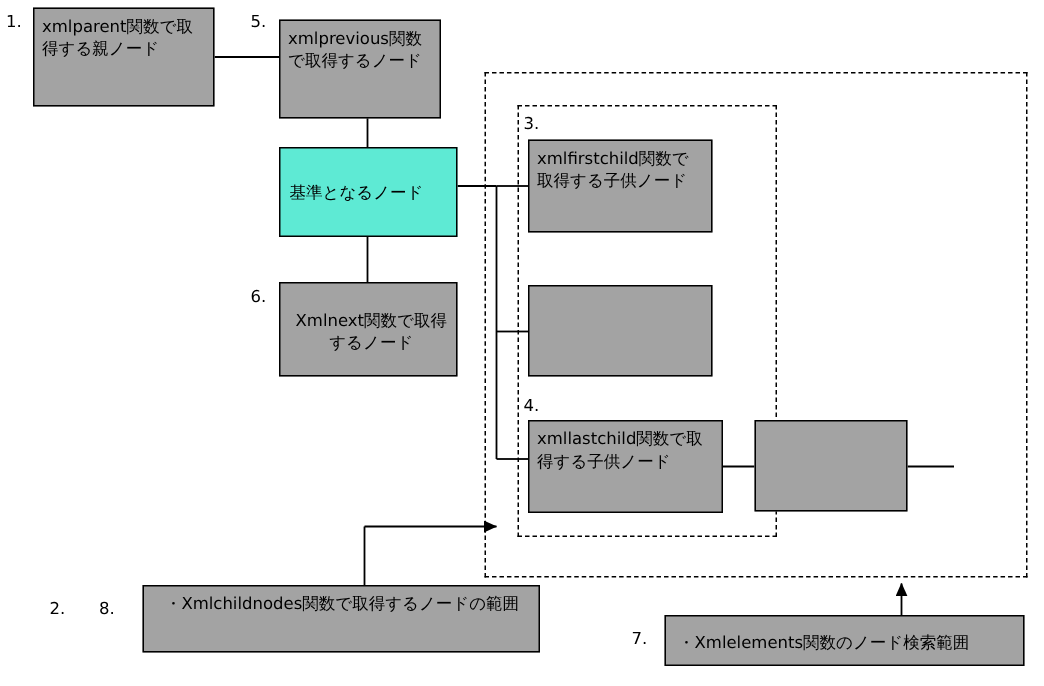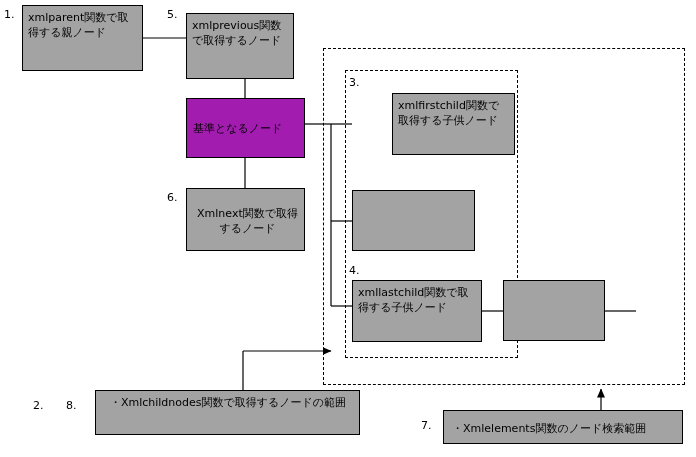--- a/index.html
+++ b/index.html
@@ -33,21 +33,21 @@
     font-family: "DejaVu Sans", "Liberation Sans", sans-serif;
     font-size: 11px;
     line-height: 15px;
     color: #000000;
     padding: 4px 4px 2px 5px;
     white-space: pre-wrap;
     word-break: break-all;
     overflow: hidden;
   }
   .node-box.shaded {
-    background: #a21caf;
+    background: #5eead4;
     display: flex;
     align-items: center;
     padding: 0 6px;
   }
   .node-box.empty {
     padding: 0;
   }
   .node-box.vcenter {
     display: flex;
     align-items: center;
@@ -118,21 +118,21 @@
 
   <div class="step-label" style="left:167px; top:8px;">5.</div>
   <div class="node-box" style="left:186px; top:13px; width:108px; height:66px;">xmlprevious関数で取得するノード</div>
 
   <div class="node-box shaded" style="left:186px; top:98px; width:119px; height:60px;">基準となるノード</div>
 
   <div class="step-label" style="left:167px; top:191px;">6.</div>
   <div class="node-box vcenter" style="left:186px; top:188px; width:119px; height:63px;">Xmlnext関数で取得するノード</div>
 
   <div class="step-label" style="left:349px; top:76px;">3.</div>
-  <div class="node-box" style="left:352px; top:93px; width:123px; height:62px;margin-left:40px;">xmlfirstchild関数で取得する子供ノード</div>
+  <div class="node-box" style="left:352px; top:93px; width:123px; height:62px;">xmlfirstchild関数で取得する子供ノード</div>
 
   <div class="node-box empty" style="left:352px; top:190px; width:123px; height:61px;"></div>
 
   <div class="step-label" style="left:349px; top:264px;">4.</div>
   <div class="node-box" style="left:352px; top:280px; width:130px; height:62px;">xmllastchild関数で取得する子供ノード</div>
 
   <div class="node-box empty" style="left:503px; top:280px; width:102px; height:61px;"></div>
 
   <div class="step-label" style="left:33px; top:399px;">2.</div>
   <div class="step-label" style="left:66px; top:399px;">8.</div>

